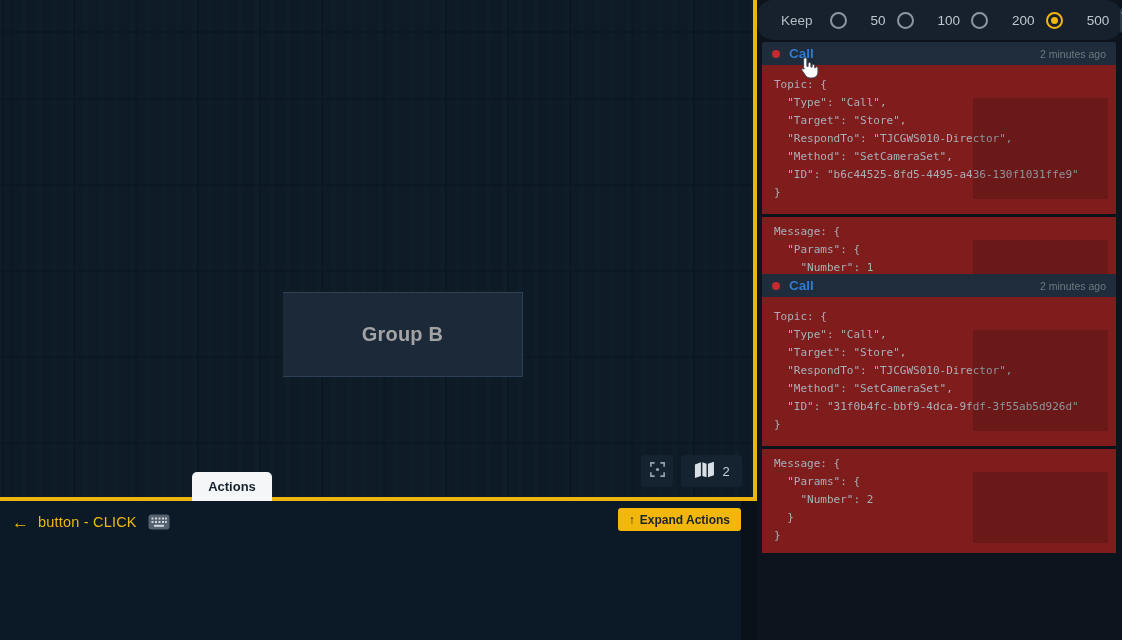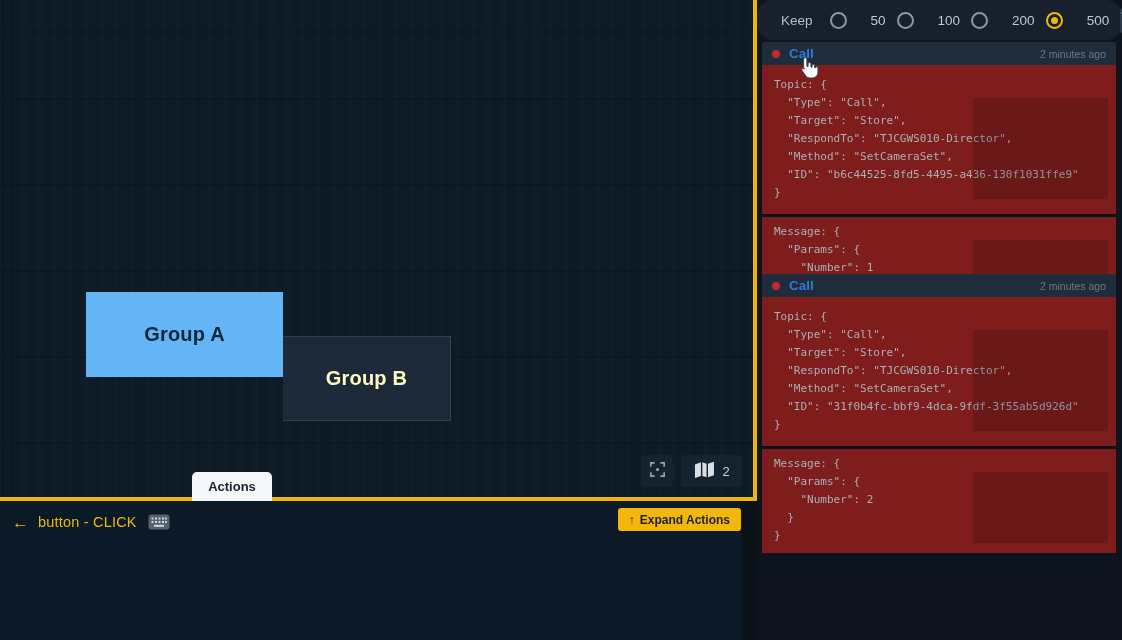--- a/index.html
+++ b/index.html
@@ -21,22 +21,22 @@
       repeating-linear-gradient(0deg, #0b1722 0 2px, rgba(0,0,0,0) 2px 86px),
       repeating-linear-gradient(90deg, rgba(0,0,0,0.07) 0 10px, rgba(0,0,0,0) 10px 15.5px);
     background-position: 11px 0, 0 33px, 11px 0;
   }
   .group-btn {
     position:absolute; top:292px; height:85px;
     display:flex; align-items:center; justify-content:center;
     font-size:20px; font-weight:bold; letter-spacing:.2px; cursor:pointer;
   }
   .group-a { left:86px; width:197px; background:#64b5f6; color:#0e2638; }
-  .group-b { left:283px; width:168px; background:#1b2939; color:#fef9c3;
-             border:1px solid #2e4154; border-left:none;margin-top:44px; }
+  .group-b { left:283px; width:240px; background:#1b2939; color:#a3a3a3;
+             border:1px solid #2e4154; border-left:none; }
 
   .canvas-tool {
     position:absolute; top:455px; height:32px;
     background:#152330; border-radius:4px;
     display:flex; align-items:center; justify-content:center; gap:7px;
     cursor:pointer;
   }
   .fit-btn { left:641px; width:32px; }
   .map-btn { left:681px; width:61px; color:#c7ced6; font-size:13px; }
 
@@ -123,23 +123,20 @@
   }
   .code-message { border-top:3px solid #0a121a; padding:6px 0 8px 12px; }
 
   
   .mouse-cursor { position:absolute; left:798px; top:56px; z-index:20; }
 </style>
 </head>
 <body>
 
 <div class="canvas-pane">
-  <div class="group-btn group-a">
-    <span>Group A</span>
-  </div>
   <div class="group-btn group-b">
     <span>Group B</span>
   </div>
 
   <div class="canvas-tool fit-btn">
     <span>
       <svg width="19" height="19" viewBox="0 0 20 20" fill="none" stroke="#97a2ae" stroke-width="1.7">
         <path d="M3 7V3h4"></path>
           <path d="M13 3h4v4"></path>
           <path d="M17 13v4h-4"></path>

